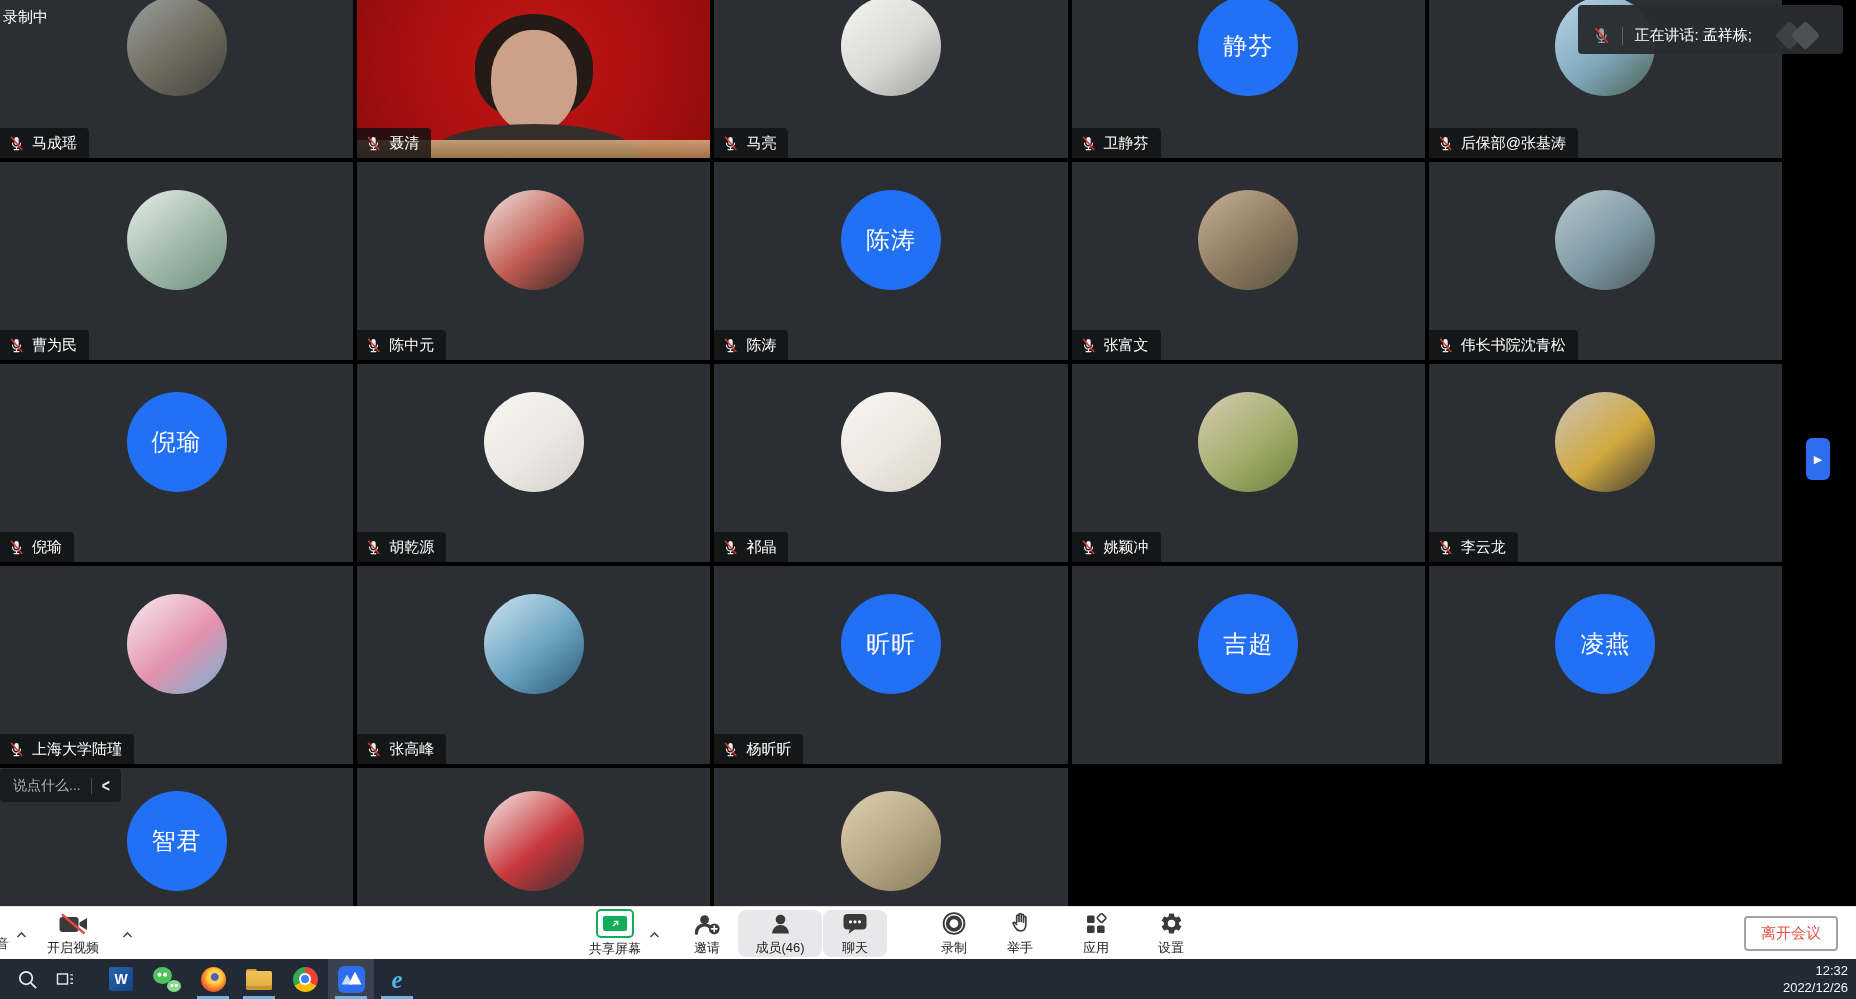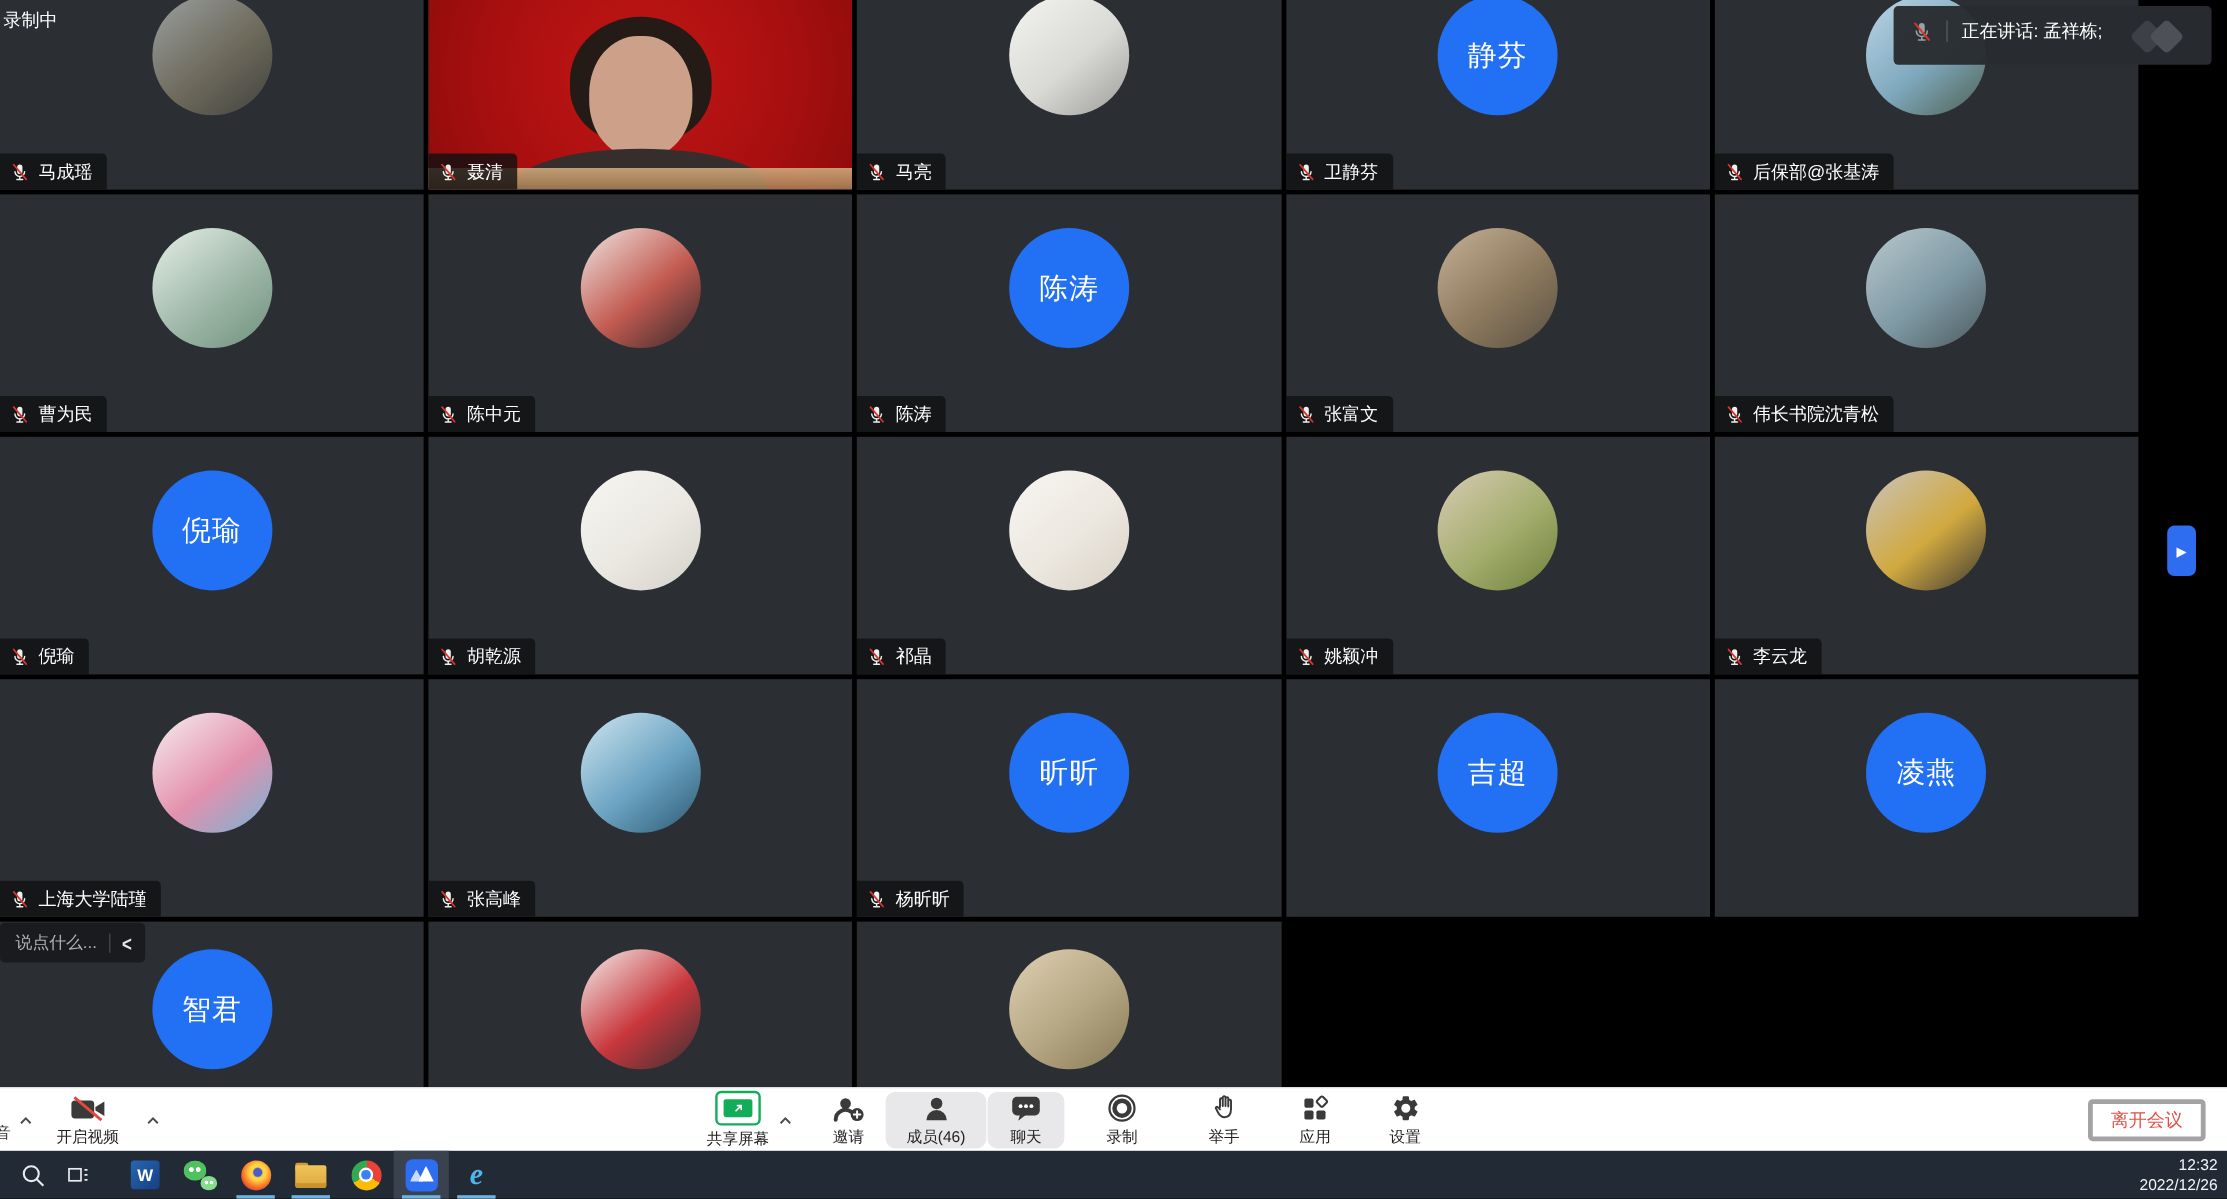--- a/index.html
+++ b/index.html
@@ -38,21 +38,21 @@
   .labelwrap{position:absolute;left:0;bottom:0;display:flex;align-items:flex-start;z-index:5;}
   .badge{width:30px;background:#ef7f1f;display:flex;align-items:center;justify-content:center;}
   .label{display:flex;align-items:center;gap:7px;background:rgba(15,16,18,.8);
          border-radius:0 4px 0 0;padding:0 12px 0 8px;height:30px;color:#fff;font-size:15px;white-space:nowrap;}
   .badge + .label{border-radius:0 4px 0 0;}
   .mic{display:flex;align-items:center;}
 
   
   .rec{position:absolute;left:3px;top:8px;color:#fff;font-size:15px;z-index:9;}
   .banner{position:absolute;top:5px;right:13px;height:37px;background:rgba(41,44,48,.96);border-radius:4px;
-          display:flex;align-items:flex-start;gap:11px;padding:12px 10px 0 14px;color:#fff;font-size:15px;z-index:9;}
+          display:flex;align-items:center;gap:11px;padding:12px 10px 0 14px;color:#fff;font-size:15px;z-index:9;}
   .bdiv{width:1px;height:18px;background:#5c5f63;}
   .wm{position:relative;width:66px;height:28px;margin-left:4px;opacity:.85;}
   .wm i{position:absolute;top:3px;width:21px;height:21px;border-radius:4px;transform:rotate(45deg);}
   .wm .d1{left:12px;background:#41454b;}
   .wm .d2{left:28px;background:#54585f;}
 
   
   .chatpill{position:absolute;left:0;top:769px;height:33px;display:flex;align-items:center;gap:10px;
             background:rgba(24,26,29,.95);border-radius:4px;padding:0 11px 0 13px;z-index:9;}
   .cptext{color:#b3b3b3;font-size:14px;}
@@ -69,28 +69,28 @@
   .chev{position:absolute;top:18px;cursor:pointer;}
   .chev1{left:15px;} .chev2{left:121px;} .chev3{left:648px;}
   .tbbtn{position:absolute;top:3px;height:47px;display:flex;flex-direction:column;align-items:center;justify-content:center;cursor:pointer;}
   .tbbtn .ic{height:29px;display:flex;align-items:center;justify-content:center;}
   .tbbtn .lb{font-size:13px;color:#222;margin-top:2px;white-space:nowrap;}
   .b-video{left:27px;width:92px;}
   .b-share{left:615px;transform:translateX(-50%);width:86px;}
   .b-invite{left:707px;transform:translateX(-50%);width:60px;}
   .b-members{left:780px;transform:translateX(-50%);width:84px;}
   .b-chat{left:855px;transform:translateX(-50%);width:64px;}
-  .b-record{left:935px;transform:translateX(-50%);width:64px;}
+  .b-record{left:935px;transform:translateX(-50%);width:64px;align-items:flex-end;}
   .b-hand{left:1020px;transform:translateX(-50%);width:64px;}
   .b-apps{left:1096px;transform:translateX(-50%);width:64px;}
   .b-settings{left:1171px;transform:translateX(-50%);width:64px;}
   .hl{background:#e8e8ea;border-radius:8px;}
   .shareic{width:34px;height:25px;border:2px solid #12ad59;border-radius:5px;display:flex;align-items:center;justify-content:center;}
   .shareic b{width:24px;height:15px;background:#12ad59;border-radius:2px;display:flex;align-items:center;justify-content:center;}
-  .leave{position:absolute;right:18px;top:9px;height:35px;padding:0 15px;background:#fff;border:4px solid #a3a3a3;
+  .leave{position:absolute;right:18px;top:9px;height:35px;padding:0 15px;background:#fff;border:2px solid #a3a3a3;
          border-radius:4px;color:#e05147;font-size:15px;font-family:inherit;cursor:pointer;}
 
   
   .taskbar{position:absolute;left:0;top:959px;width:1856px;height:40px;background:#222a36;display:flex;align-items:center;z-index:10;}
   .app{width:46px;height:40px;display:flex;align-items:center;justify-content:center;position:relative;cursor:pointer;}
   .app.small{width:38px;}
   .app.running::after{content:"";position:absolute;left:7px;right:7px;bottom:0;height:3px;background:#6fb3e0;}
   .app.activeapp{background:#3a4250;}
   .wordic{width:24px;height:24px;border-radius:3px;background:linear-gradient(135deg,#2766b3 0%,#144083 100%);
           color:#fff;font-size:14px;font-weight:bold;display:flex;align-items:center;justify-content:center;}

